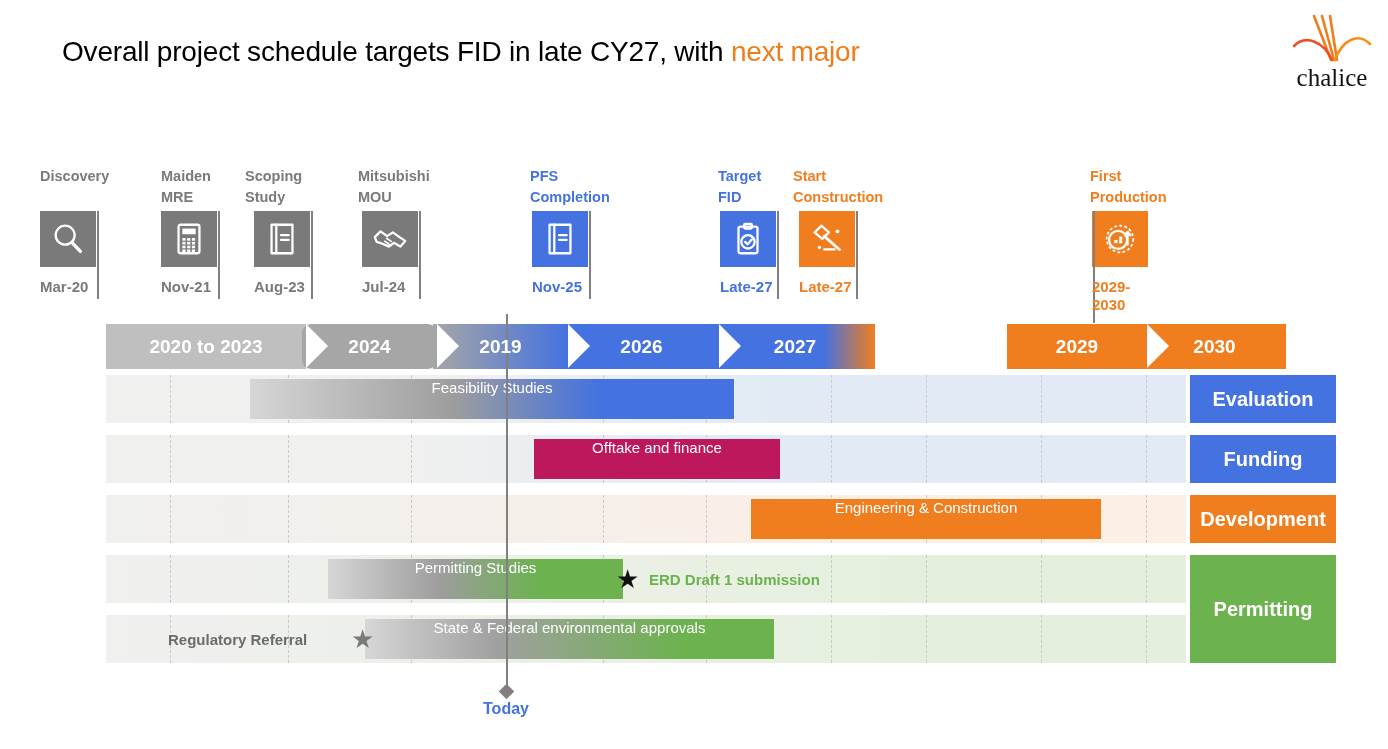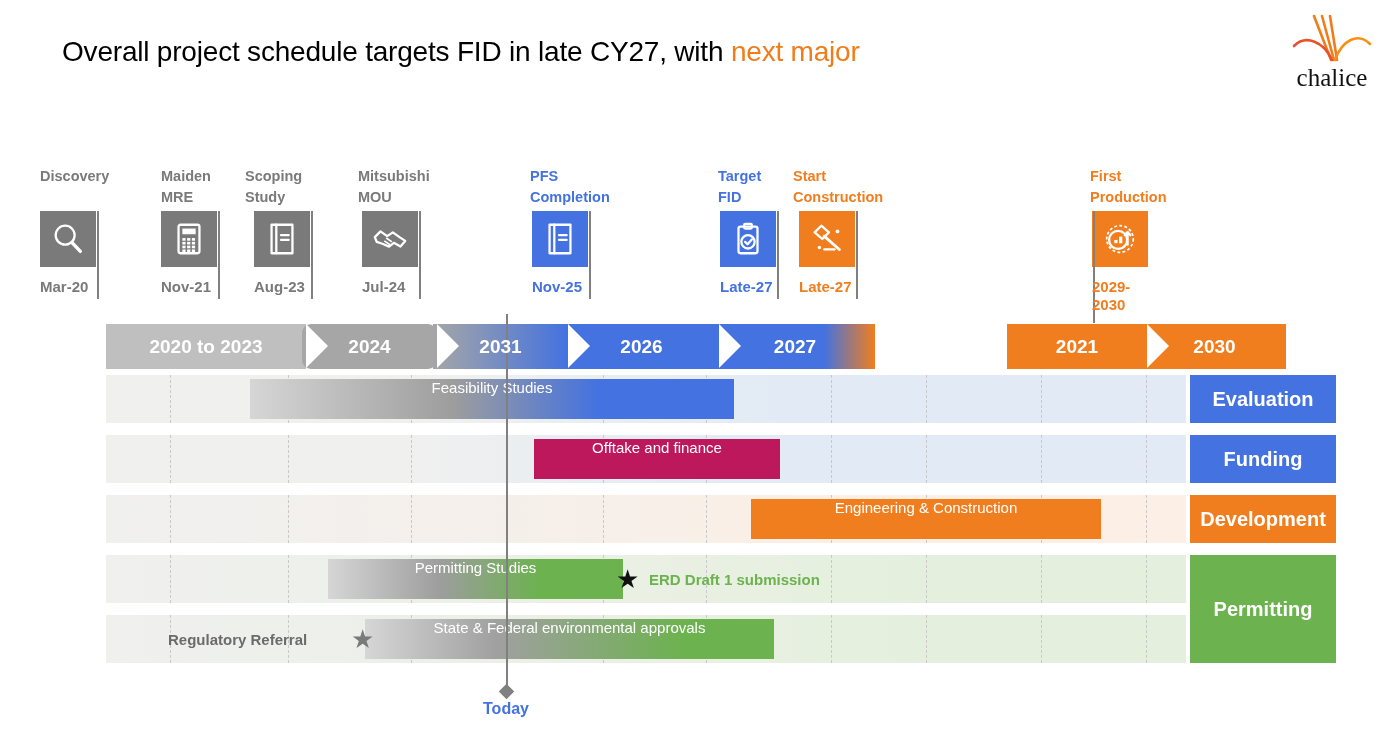--- a/index.html
+++ b/index.html
@@ -235,30 +235,30 @@
   </div>
 
 <div id="timeline">
     <div class="chev" style="left: 0px; width: 200px; background: rgb(191, 191, 191);">
       <span>2020 to 2023</span>
     </div>
     <div class="chev" style="left: 196px; width: 135px; background: rgb(166, 166, 166); border-radius: 9px;">
       <span>2024</span>
     </div>
     <div class="chev" style="left: 327px; width: 135px; background: linear-gradient(90deg, rgb(166, 166, 166) 0%, rgb(68, 114, 224) 100%);">
-      <span>2031</span>
+      <span>2019</span>
     </div>
     <div class="chev" style="left: 458px; width: 155px; background: rgb(68, 114, 224);">
       <span>2026</span>
     </div>
     <div class="chev" style="left: 609px; width: 160px; background: linear-gradient(90deg, rgb(68, 114, 224) 68%, rgb(240, 126, 31) 100%);">
       <span>2027</span>
     </div>
     <div class="chev" style="left: 901px; width: 140px; background: rgb(240, 126, 31);">
-      <span>2021</span>
+      <span>2029</span>
     </div>
     <div class="chev last" style="left: 1037px; width: 143px; background: rgb(240, 126, 31);">
       <span>2030</span>
     </div>
   </div>
 
 <div id="lanes">
     <div class="lane">
       <div class="lane-bg" style="background: linear-gradient(90deg, rgb(240, 240, 239) 0%, rgb(240, 240, 239) 30%, rgb(226, 235, 245) 62%, rgb(226, 235, 245) 100%);"></div>
       <div class="gl" style="left: 64px; height: 48px;"></div>

